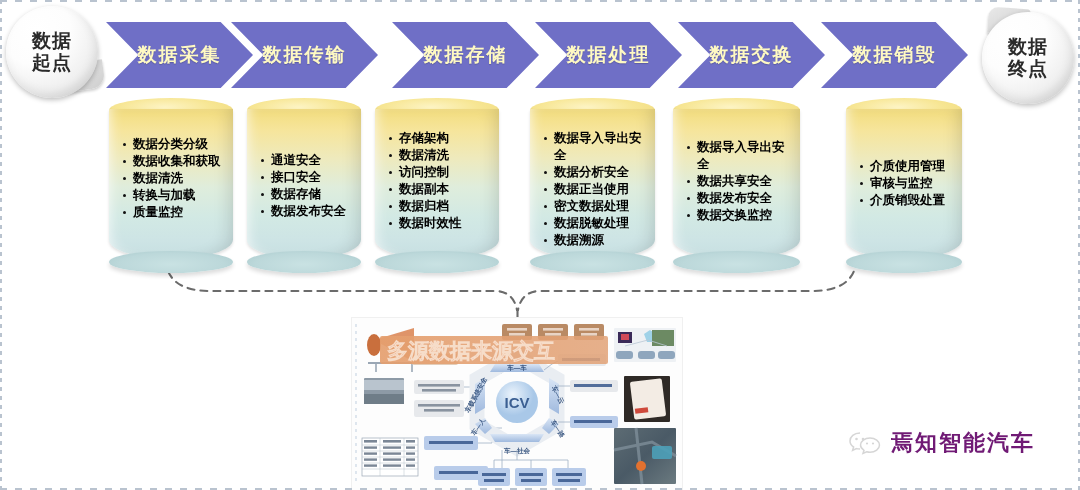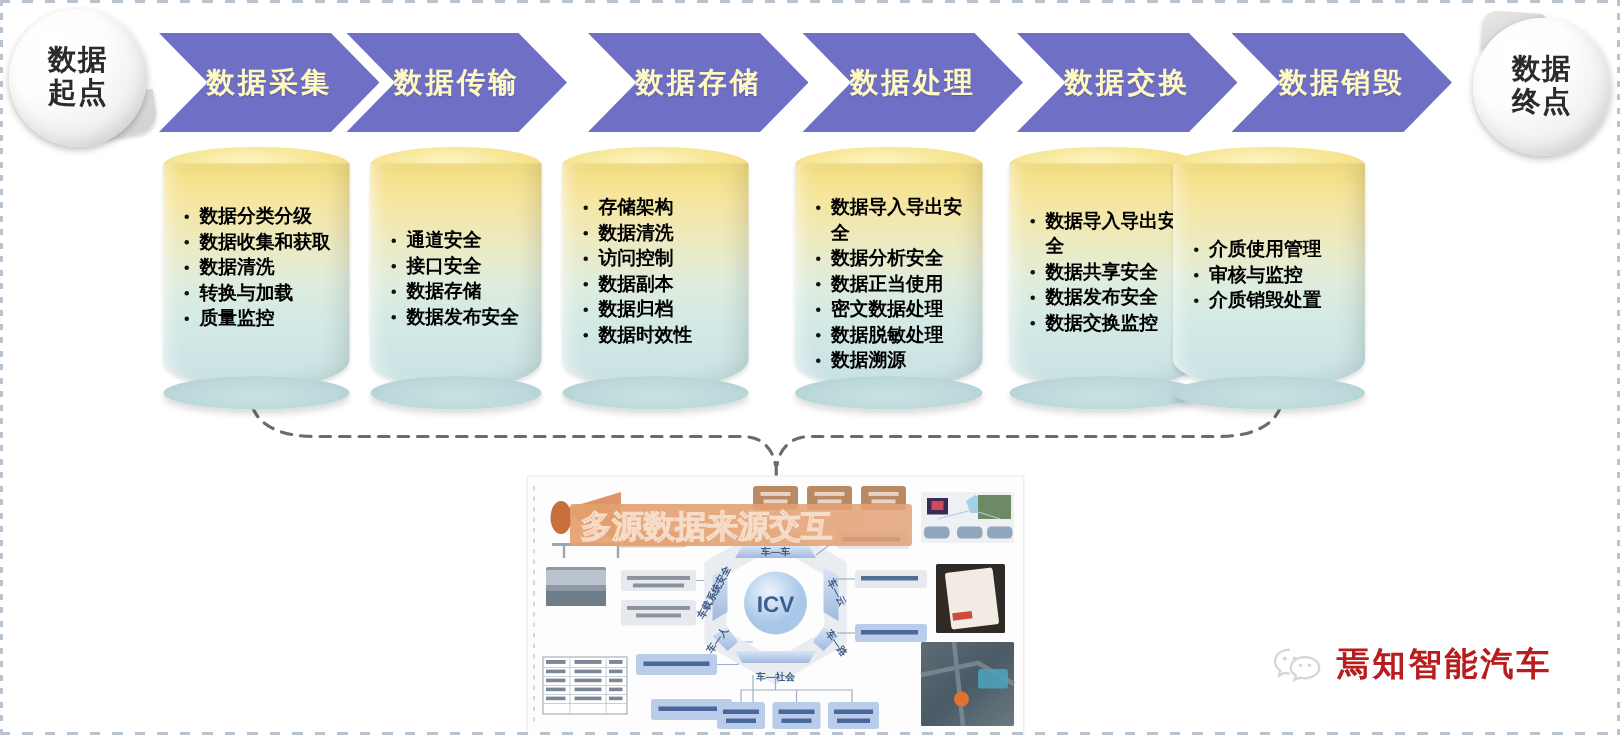--- a/index.html
+++ b/index.html
@@ -88,21 +88,21 @@
     position:absolute;left:352px;top:318px;width:330px;height:172px;
     background:#fcfcfc;overflow:hidden;z-index:3;
     box-shadow:0 0 0 1px #f0f0f0;
   }
   #embed svg{display:block;}
 
   
   #wm{
     position:absolute;left:848px;top:428px;z-index:7;
     display:flex;align-items:center;gap:9px;
-    color:#b91c1c;font-size:22px;letter-spacing:2px;
+    color:#701a75;font-size:22px;letter-spacing:2px;
     text-shadow:0 1px 0 #fff;
     font-family:"Liberation Serif",serif;
   }
   #wm svg{display:block;}
 
   
   .edge{position:absolute;z-index:8;}
   .edge.left{left:0;top:0;width:2px;height:490px;
     background:repeating-linear-gradient(to bottom,#b9c3cf 0 4px,transparent 4px 9px);}
   .edge.right{right:0;top:0;width:2px;height:490px;
@@ -211,21 +211,21 @@
     <div class="body"></div>
     <div class="btm"></div>
     <ul style="top:41px">
       <li>数据导入导出安全</li>
       <li>数据共享安全</li>
       <li>数据发布安全</li>
       <li>数据交换监控</li>
     </ul>
   </div>
 
-  <div class="cyl" style="left:782px;width:128px">
+  <div class="cyl" style="left:846px;width:116px">
     <div class="top"></div>
     <div class="body"></div>
     <div class="btm"></div>
     <ul style="top:60px">
       <li>介质使用管理</li>
       <li>审核与监控</li>
       <li>介质销毁处置</li>
     </ul>
   </div>
 

